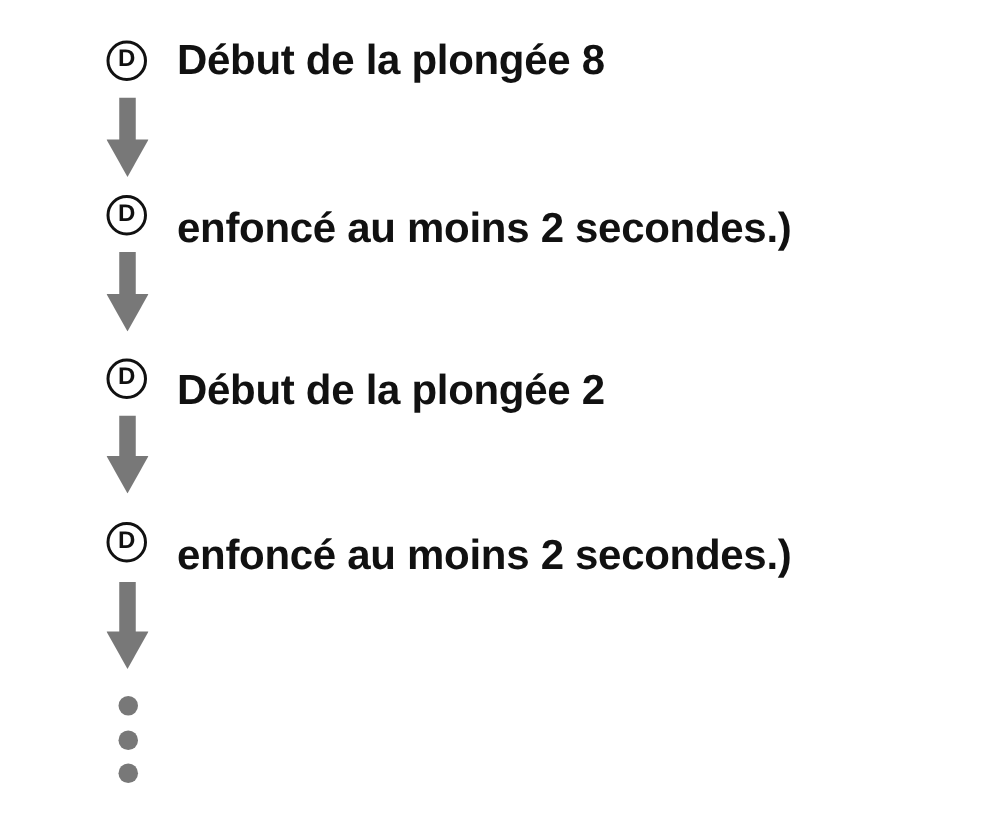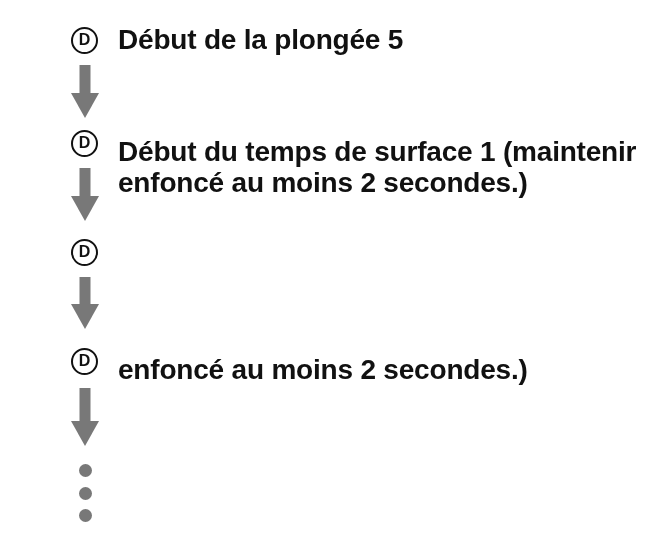--- a/index.html
+++ b/index.html
@@ -57,39 +57,39 @@
     border-radius: 50%;
     background: var(--arrow-color);
   }
 </style>
 </head>
 <body>
 
 <div class="canvas">
 
   <span class="dbtn" style="top:27px">D</span>
-  <div class="step-label" style="top:24px">Début de la plongée 5</div>
+  <div class="step-label" style="top:24px">Début de la plongée 8</div>
 
   <svg class="arrow" style="top:65px" width="28" height="53" viewBox="0 0 28 53" aria-hidden="true">
     <rect x="8.5" y="0" width="11" height="29" fill="currentColor"></rect>
     <polygon points="0,28 28,28 14,53" fill="currentColor"></polygon>
   </svg>
 
   <span class="dbtn" style="top:130px">D</span>
   <div class="step-label" style="top:136px">
-    <span class="line">Début du temps de surface 1 (maintenir</span>
     <span class="line">enfoncé au moins 2 secondes.)</span>
   </div>
 
   <svg class="arrow" style="top:168px" width="28" height="53" viewBox="0 0 28 53" aria-hidden="true">
     <rect x="8.5" y="0" width="11" height="29" fill="currentColor"></rect>
     <polygon points="0,28 28,28 14,53" fill="currentColor"></polygon>
   </svg>
 
   <span class="dbtn" style="top:239px">D</span>
+  <div class="step-label" style="top:244px">Début de la plongée 2</div>
 
   <svg class="arrow" style="top:277px" width="28" height="52" viewBox="0 0 28 52" aria-hidden="true">
     <rect x="8.5" y="0" width="11" height="28" fill="currentColor"></rect>
     <polygon points="0,27 28,27 14,52" fill="currentColor"></polygon>
   </svg>
 
   <span class="dbtn" style="top:348px">D</span>
   <div class="step-label" style="top:354px">
     <span class="line">enfoncé au moins 2 secondes.)</span>
   </div>

